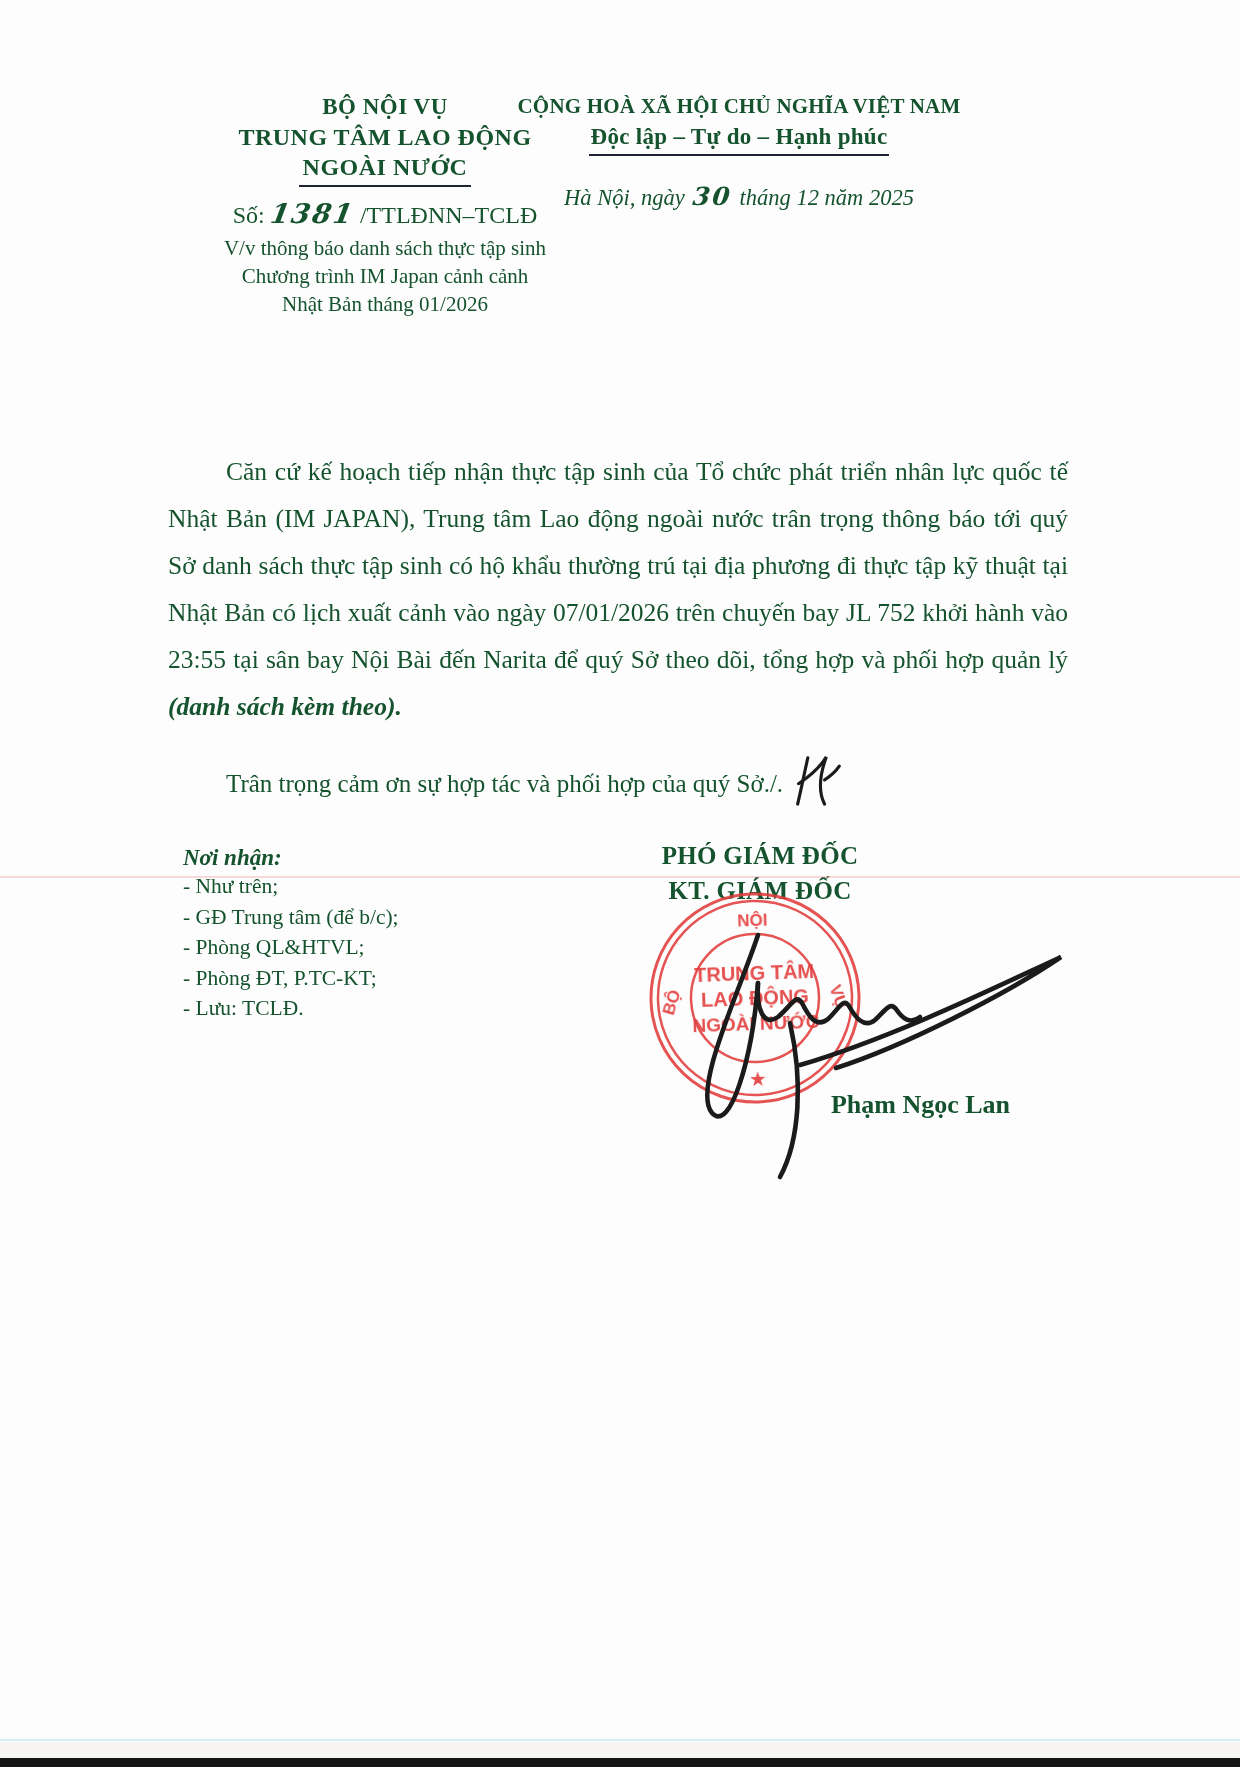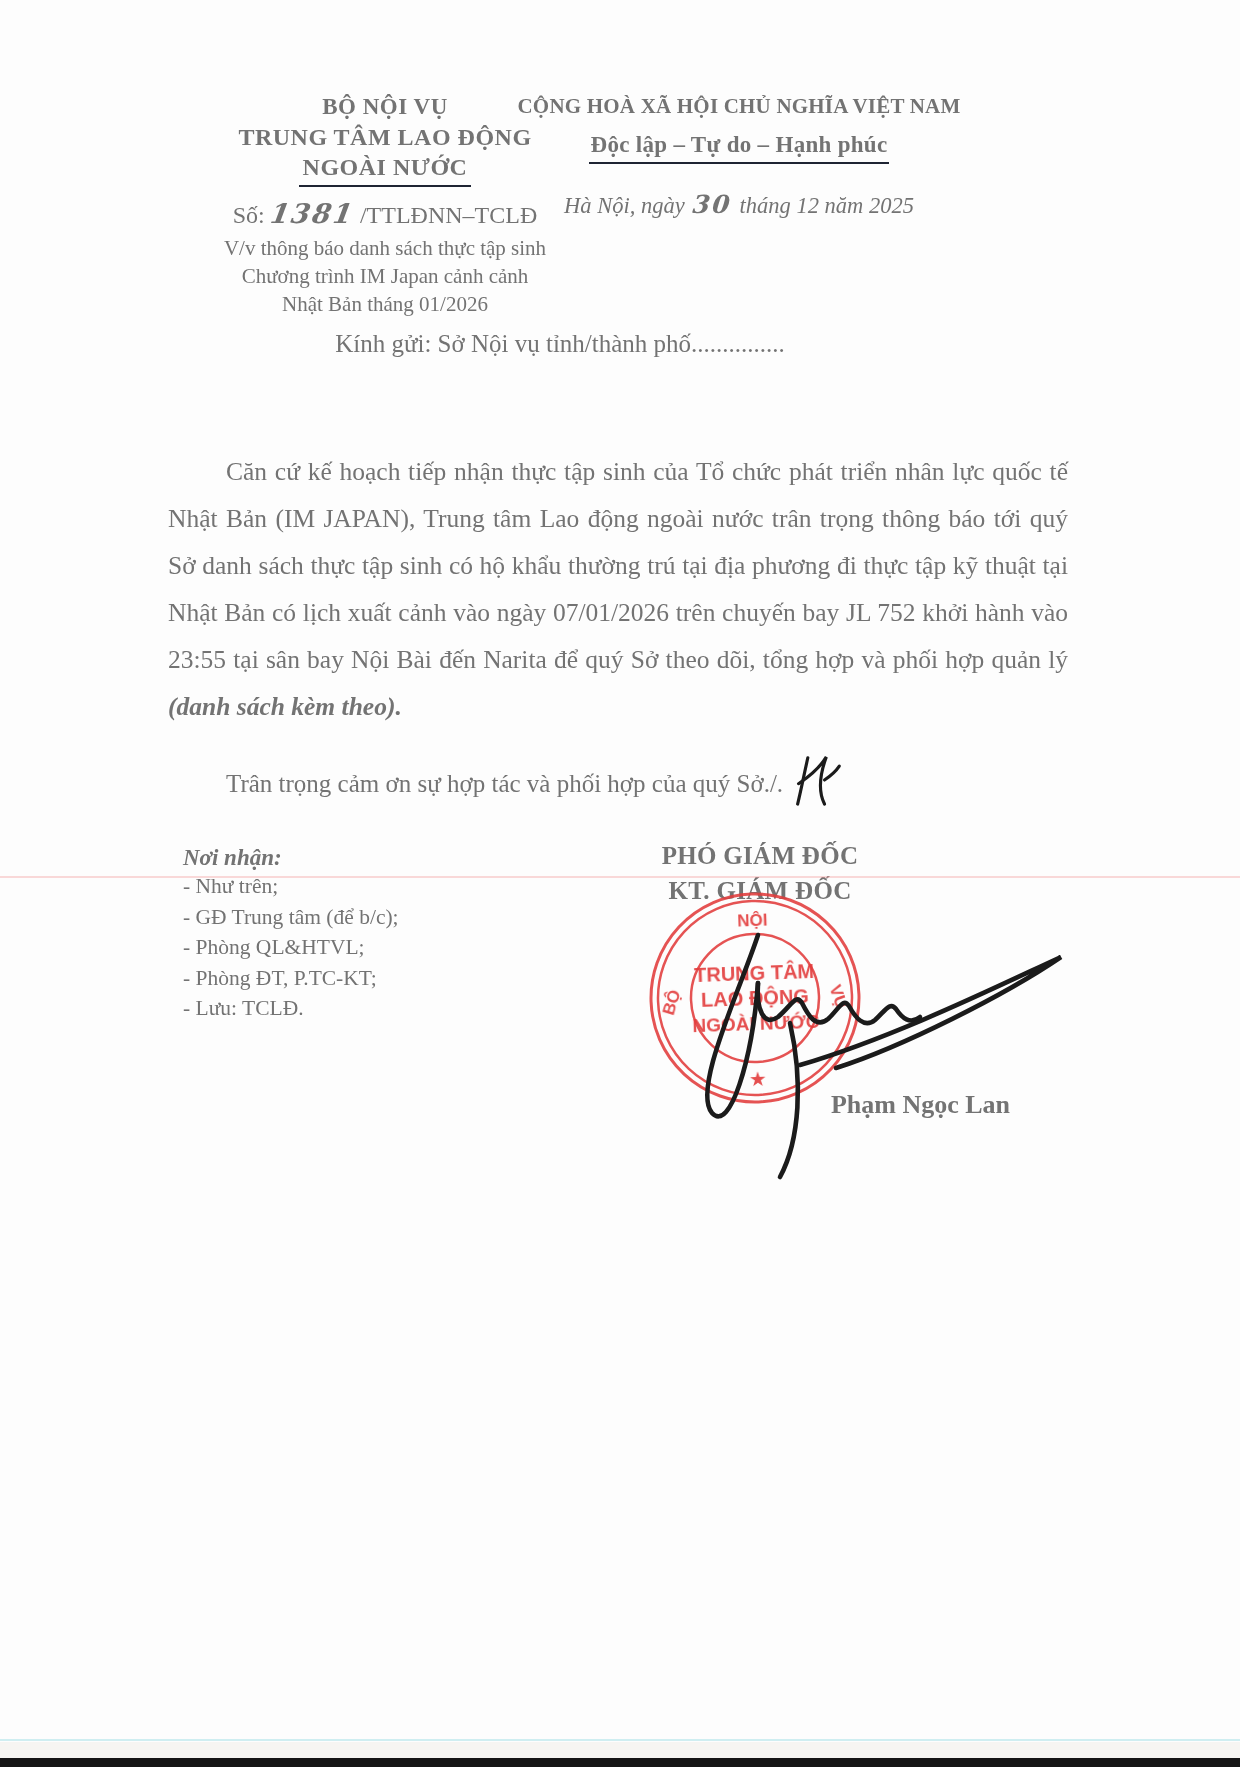--- a/index.html
+++ b/index.html
@@ -2,37 +2,37 @@
 <html><head>
 <meta charset="utf-8">
 <style>
   html,body{margin:0;padding:0;background:#e9e9e9;}
   .page{
     position:relative;
     width:1240px;height:1767px;
     margin:0 auto;
     background:#fdfdfd;
     font-family:"Liberation Serif","DejaVu Serif",serif;
-    color:#737373;
+    color:#14532d;
     overflow:hidden;
   }
   
   .header-left{position:absolute;left:160px;top:92px;width:450px;text-align:center;}
   .hl-parent{font-size:23px;font-weight:bold;line-height:30px;letter-spacing:.5px;}
   .hl-org{font-size:24px;font-weight:bold;line-height:31px;letter-spacing:.5px;}
   .hl-org-u{display:inline-block;font-size:24px;font-weight:bold;line-height:29px;
     border-bottom:2.5px solid #1e2433;padding:0 4px 3px;letter-spacing:.5px;}
   .so-line{margin-top:11px;font-size:24px;}
   .hand{font-family:"DejaVu Serif",serif;font-style:italic;font-weight:bold;
     display:inline-block;transform:skewX(-10deg);font-size:27px;letter-spacing:2px;margin:0 6px 0 6px;}
   .vv-block{margin-top:5px;font-size:21px;line-height:28px;}
   .header-right{position:absolute;left:504px;top:92px;width:470px;text-align:center;}
   .hr-national{font-size:21px;font-weight:bold;line-height:28px;letter-spacing:.2px;}
   .hr-motto{display:inline-block;font-size:23px;font-weight:bold;
-    border-bottom:2.5px solid #1e2433;padding:0 2px 4px;margin-top:12px;letter-spacing:.3px;}
+    border-bottom:2.5px solid #1e2433;padding:0 2px 4px;margin-top:4px;letter-spacing:.3px;}
   .date-line{margin-top:26px;font-style:italic;font-size:22.5px;}
   .date-line .hand{font-size:25px;transform:skewX(-6deg);margin:0 8px;}
   
   .recipient{position:absolute;left:170px;top:330px;width:780px;text-align:center;font-size:25px;}
   .para1{position:absolute;left:168px;top:448px;width:900px;
     font-size:25.5px;line-height:47px;text-align:justify;text-indent:58px;}
   .para1 .it{font-style:italic;font-weight:bold;}
   .para2{position:absolute;left:168px;top:752px;width:900px;font-size:25px;text-indent:58px;}
   .paraph-svg{vertical-align:-16px;margin-left:10px;}
   
@@ -72,21 +72,20 @@
   </div>
 
   <div class="header-right">
     <div class="hr-national">CỘNG HOÀ XÃ HỘI CHỦ NGHĨA VIỆT NAM</div>
     <div><span class="hr-motto">Độc lập – Tự do – Hạnh phúc</span></div>
     <div class="date-line">
       <span>Hà Nội, ngày</span><span class="hand">30</span><span>tháng  12  năm 2025</span>
     </div>
   </div>
 
-  <div class="recipient">Kính gửi: Sở Nội vụ tỉnh/thành phố...............</div>
 
   <div class="para1">
     <span>Căn cứ kế hoạch tiếp nhận thực tập sinh của Tổ chức phát triển nhân lực quốc tế Nhật Bản (IM JAPAN), Trung tâm Lao động ngoài nước trân trọng thông báo tới quý Sở danh sách thực tập sinh có hộ khẩu thường trú tại địa phương đi thực tập kỹ thuật tại Nhật Bản có lịch xuất cảnh vào ngày 07/01/2026 trên chuyến bay JL 752 khởi hành vào 23:55 tại sân bay Nội Bài đến Narita để quý Sở theo dõi, tổng hợp và phối hợp quản lý </span><span class="it">(danh sách kèm theo).</span>
   </div>
 
   <div class="para2">
     <span>Trân trọng cảm ơn sự hợp tác và phối hợp của quý Sở./.</span><svg class="paraph-svg" width="50" height="56" viewBox="0 0 54 60">
       <g fill="none" stroke="#1b1b1b" stroke-width="3.4" stroke-linecap="round">
         <path d="M16 6 C12 24 8 44 5 56"></path>
         <path d="M6 34 C18 26 30 15 36 5 C29 24 27 42 34 56"></path>

